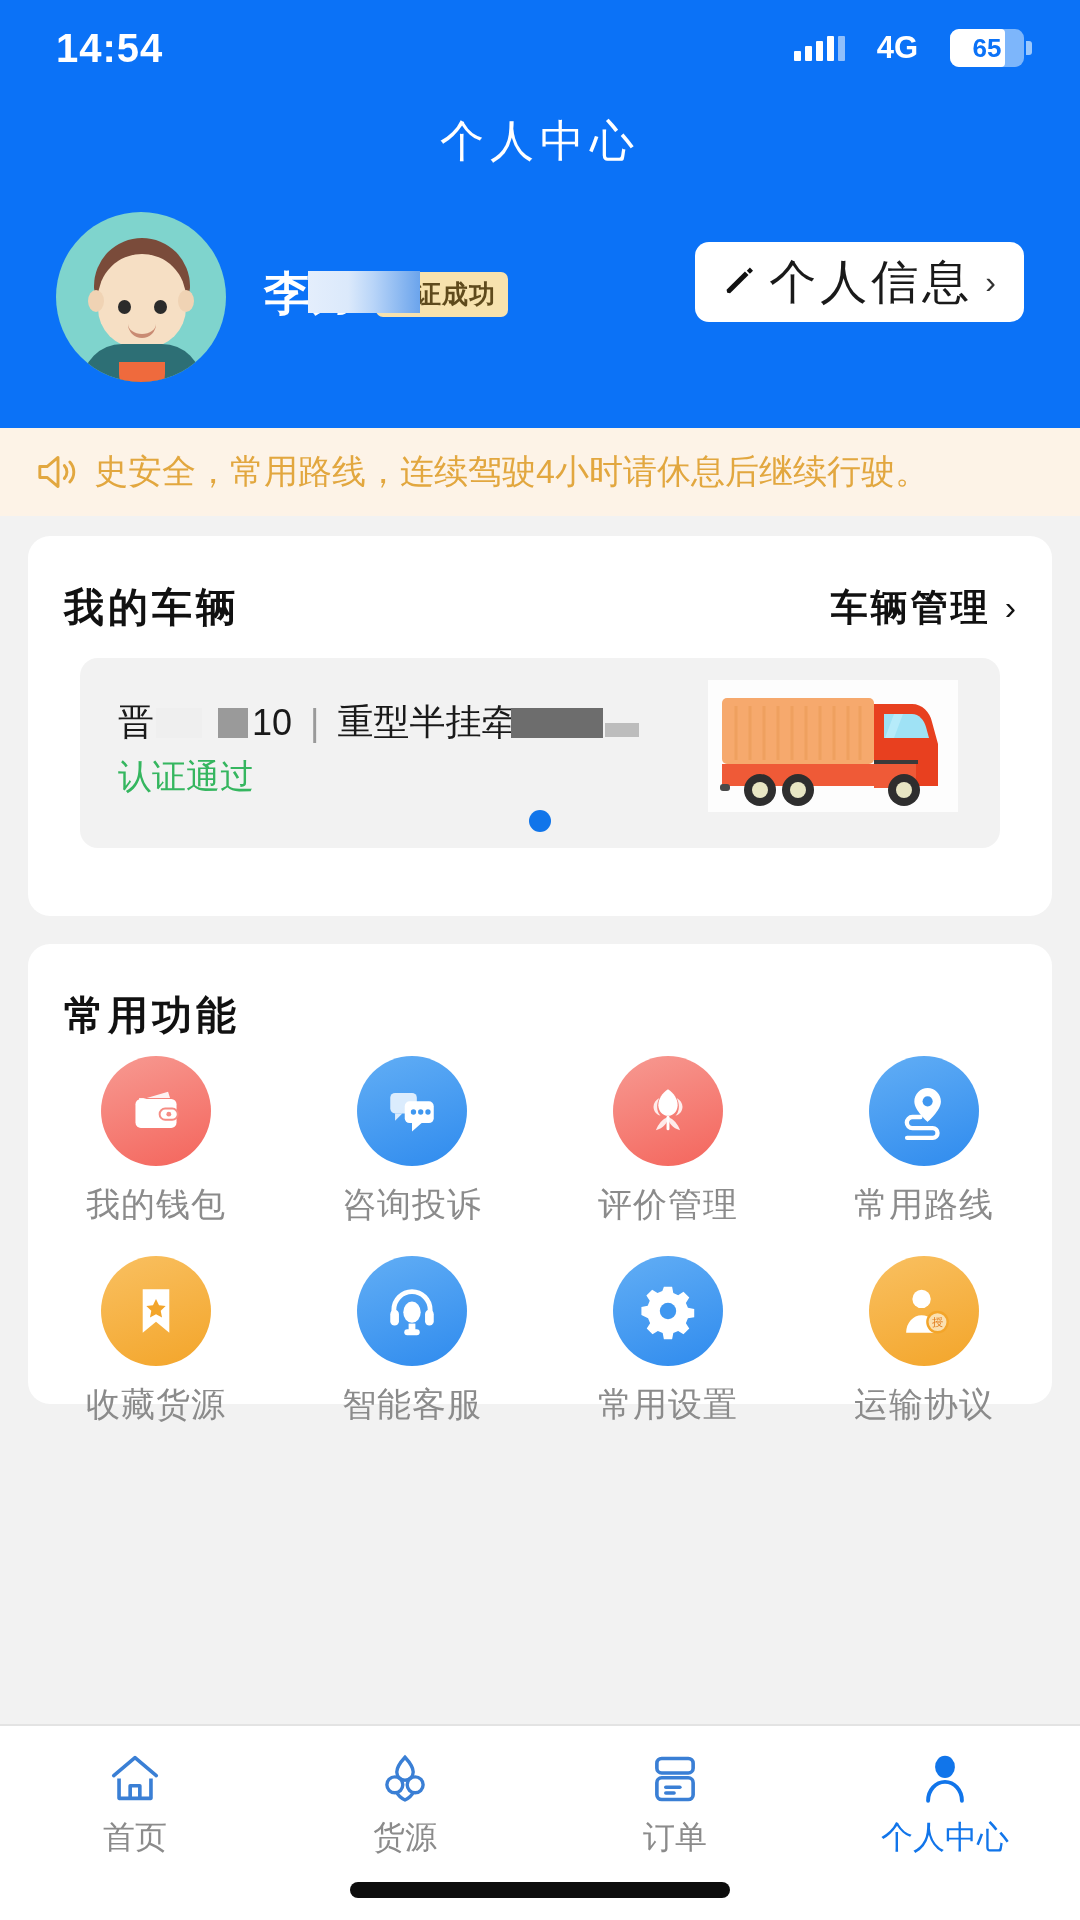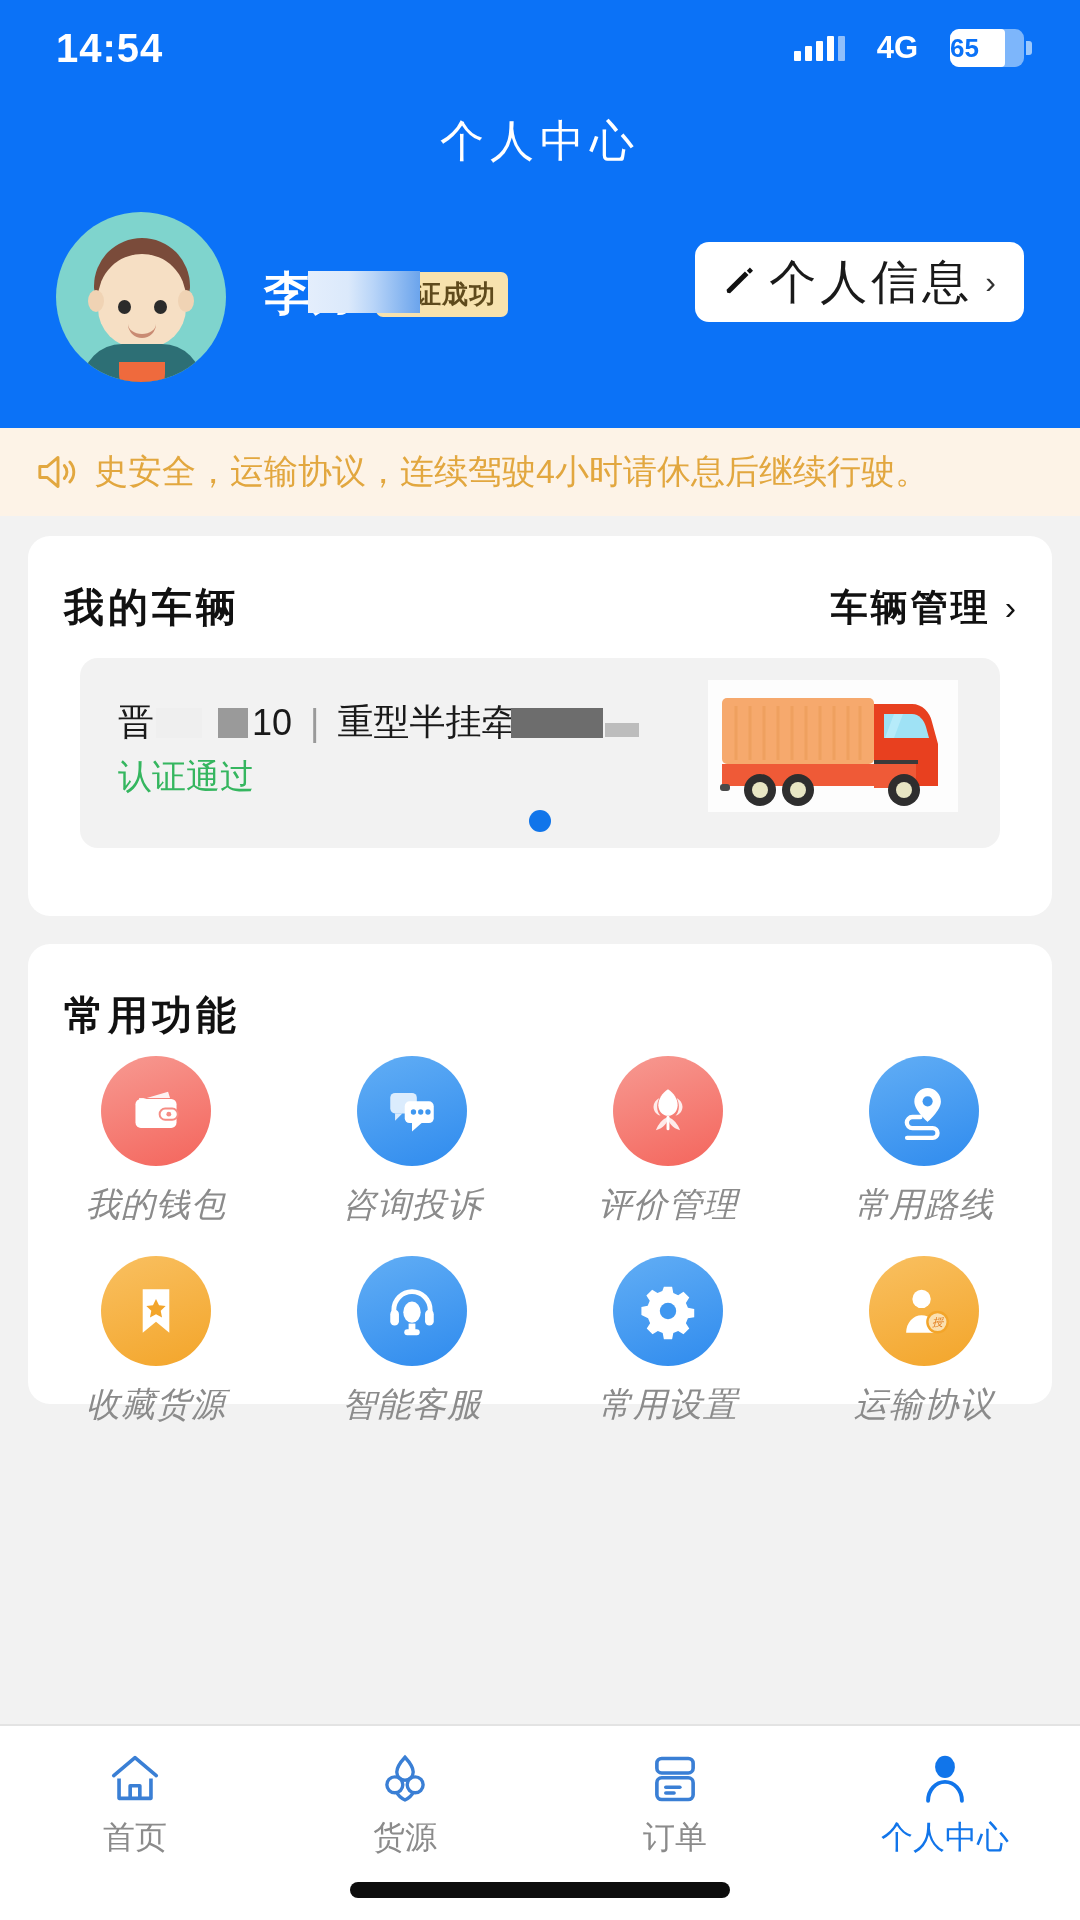--- a/index.html
+++ b/index.html
@@ -35,21 +35,21 @@
   .net{ color:#fff; font-size:31px; font-weight:600; }
   .battery{
     position:relative; width:74px; height:38px; border-radius:9px;
     background:#7db6fb; display:flex; align-items:center;
   }
   .battery .fill{
     position:absolute; left:0; top:0; bottom:0; width:74%;
     background:#fff; border-radius:9px 4px 4px 9px;
   }
   .battery .num{
-    position:relative; z-index:2; width:100%; 
+    position:relative; z-index:2; width:100%; text-align:center;
     font-size:26px; font-weight:bold; color:#0b72f7;
   }
   .battery .nub{
     position:absolute; right:-8px; top:12px; width:6px; height:14px;
     background:#9cc8fc; border-radius:0 3px 3px 0;
   }
   .page-title{
     position:absolute; top:112px; left:0; width:1080px; text-align:center;
     color:#fff; font-size:44px; letter-spacing:6px;
   }
@@ -165,21 +165,21 @@
   .dot{
     position:absolute; left:50%; bottom:16px; transform:translateX(-50%);
     width:22px; height:22px; border-radius:50%; background:#1175ea;
   }
 
   
   .grid{
     position:absolute; left:0; top:112px; width:1024px;
     display:grid; grid-template-columns:repeat(4,1fr); row-gap:28px;
   }
-  .fitem{ display:flex; flex-direction:column; align-items:center;font-style:italic; }
+  .fitem{ display:flex; flex-direction:column; align-items:center; }
   .fic{
     width:110px; height:110px; border-radius:50%;
     display:flex; align-items:center; justify-content:center;
     position:relative;
   }
   .flabel{ margin-top:16px; font-size:34px; color:#8b8b8b; letter-spacing:1px; }
 
   
   .tabbar{
     position:absolute; left:0; bottom:0; width:1080px; height:196px;
@@ -253,21 +253,21 @@
     </div>
   </div>
 </div>
 
 <div class="notice">
   <svg width="44" height="40" viewBox="0 0 24 22">
     <path d="M2 8h4l6-5v16l-6-5H2z" fill="none" stroke="#e2a73f" stroke-width="1.6" stroke-linejoin="round"></path>
     <path d="M15.5 7.5a5 5 0 0 1 0 7" fill="none" stroke="#e2a73f" stroke-width="1.6" stroke-linecap="round"></path>
     <path d="M18.5 5.5a8 8 0 0 1 0 11" fill="none" stroke="#e2a73f" stroke-width="1.6" stroke-linecap="round"></path>
   </svg>
-  <div class="txt">史安全，运输协议，连续驾驶4小时请休息后继续行驶。</div>
+  <div class="txt">史安全，常用路线，连续驾驶4小时请休息后继续行驶。</div>
 </div>
 
 <div class="card" id="vehicle-card">
   <div class="card-head">
     <div class="card-title">我的车辆</div>
     <div class="card-link">
       <span class="t">车辆管理</span>
       <span class="a">›</span>
     </div>
   </div>

